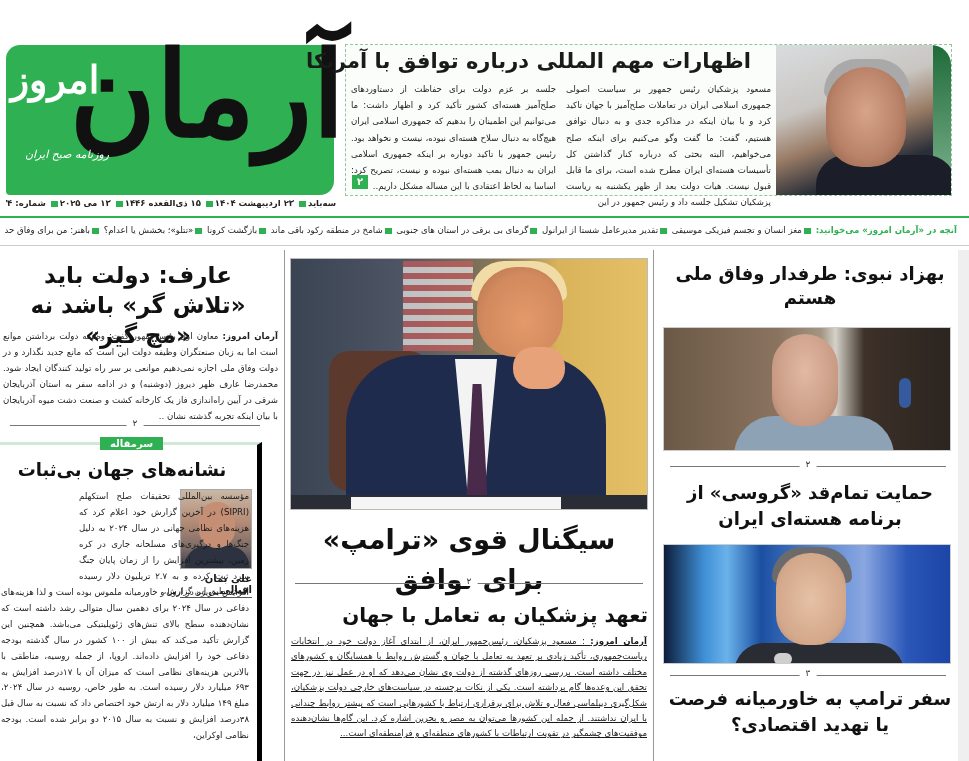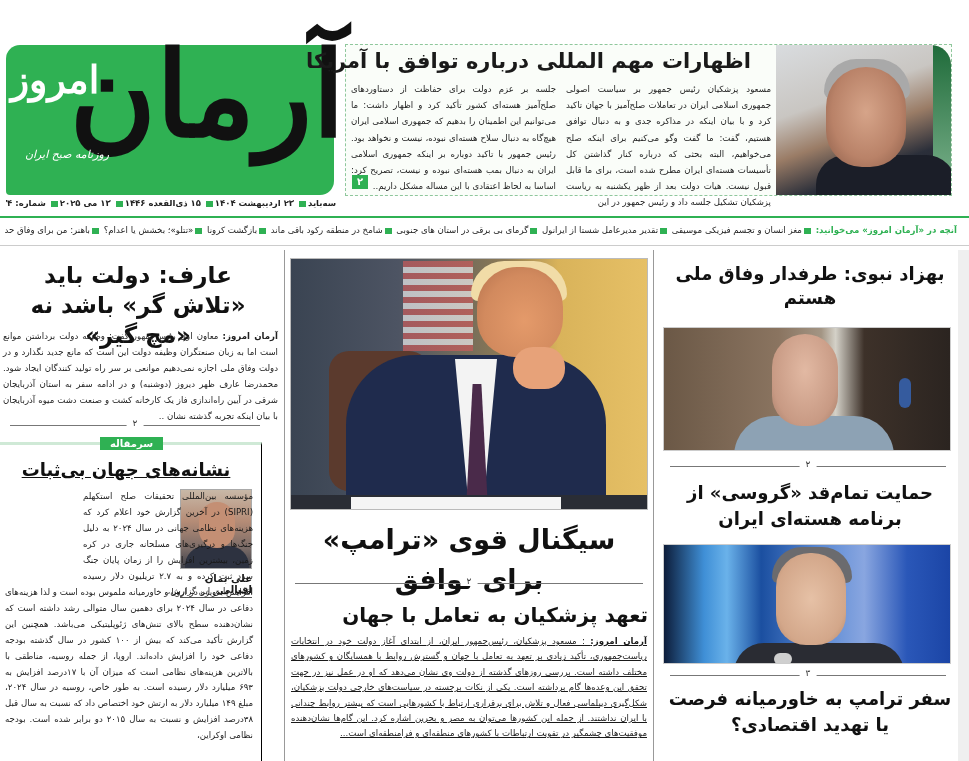--- a/index.html
+++ b/index.html
@@ -44,23 +44,23 @@
   .body-txt { font-size: 8.6px; line-height: 16px; text-align: justify; color: #222; }
   .lead-name { font-weight: bold; }
   .divider { position: relative; height: 14px; }
   .divider::before { content: ""; position: absolute; left: 10px; right: 10px; top: 7px; border-top: 1px solid #777; }
   .divider span { position: absolute; left: 50%; top: 0; transform: translateX(-50%); background: #fff; padding: 0 6px; font-size: 9px; color: #333; }
 
   .arif-title { position: absolute; right: 10px; top: 10px; width: 260px; font-size: 23px; line-height: 30px; }
   .arif-body { position: absolute; right: 0; top: 78px; width: 275px; }
   .arif-div { position: absolute; left: 0; top: 168px; width: 270px; }
 
-  .editorial { position: absolute; left: 0; top: 192px; width: 262px; height: 319px; border-top: 3px solid #cfe9d6; border-right: 1px solid #000000; }
+  .editorial { position: absolute; left: 0; top: 192px; width: 262px; height: 319px; border-top: 3px solid #cfe9d6; border-right: 5px solid #000000; }
   .editorial-tag { position: absolute; left: 100px; top: -8px; padding: 1px 10px; background: #2fb153; color: #fff; font-size: 10px; font-weight: bold; }
-  .editorial-title { position: absolute; right: 15px; top: 14px; width: 240px; font-size: 18px; text-decoration: underline; }
+  .editorial-title { position: absolute; right: 15px; top: 14px; width: 240px; font-size: 18px; }
   .author-photo { position: absolute; left: 180px; top: 44px; width: 72px; height: 80px; background: linear-gradient(180deg,#c8b8a7 0%,#b58c76 40%,#7a6b67 75%,#3e4048 100%); border: 1px solid #aaa; overflow: hidden; }
   .author-photo .face { position: absolute; left: 18px; top: 12px; width: 36px; height: 46px; border-radius: 18px; background: #c48f74; }
   .author-photo .shirt { position: absolute; left: 4px; top: 56px; width: 64px; height: 30px; border-radius: 20px 20px 0 0; background: #2d3240; }
   .author-name { position: absolute; left: 180px; top: 128px; width: 72px; font-size: 10px; font-weight: bold; border-bottom: 1px solid #555; padding-bottom: 2px; }
   .ed-body-a { position: absolute; right: 8px; top: 44px; width: 170px; font-size: 8.6px; line-height: 15.9px; text-align: justify; }
   .ed-body-b { position: absolute; right: 8px; top: 140px; width: 248px; font-size: 8.6px; line-height: 15.9px; text-align: justify; }
 
   .main-photo { position: absolute; left: 5px; top: 8px; width: 358px; height: 252px; overflow: hidden; background: linear-gradient(90deg,#3a4452 0%,#4d5463 30%,#8c7a55 60%,#d9b35a 75%,#e6c066 100%); border: 1px solid #bbb; }
   .mp-flag { position: absolute; left: 112px; top: 2px; width: 70px; height: 90px; background: repeating-linear-gradient(180deg,#c85b5b 0 6px,#eee 6px 12px); opacity: .7; }
   .mp-chair { position: absolute; left: 38px; top: 92px; width: 100px; height: 140px; border-radius: 20px; background: #5b3a2d; }

